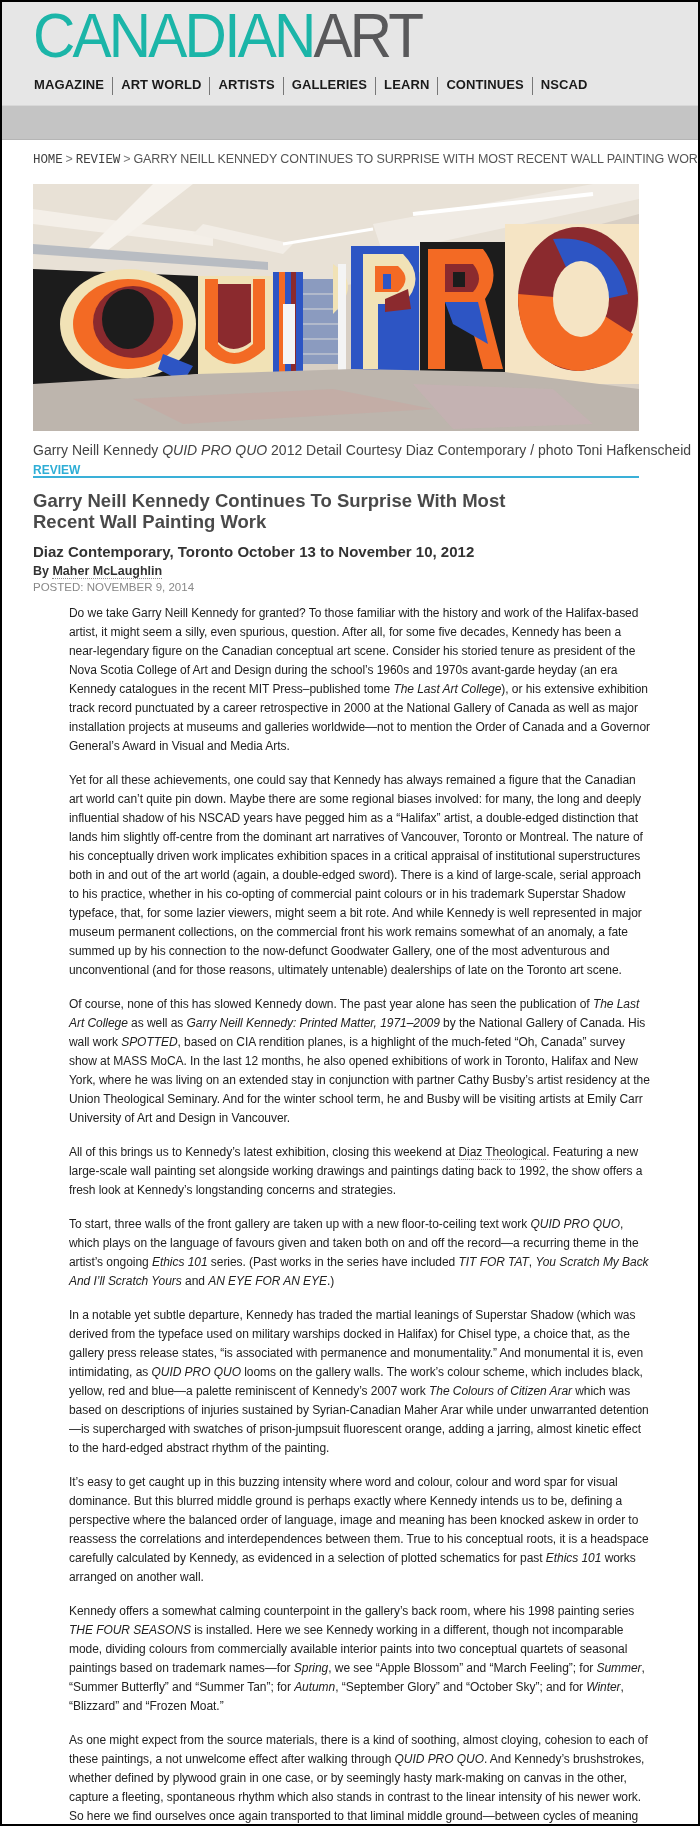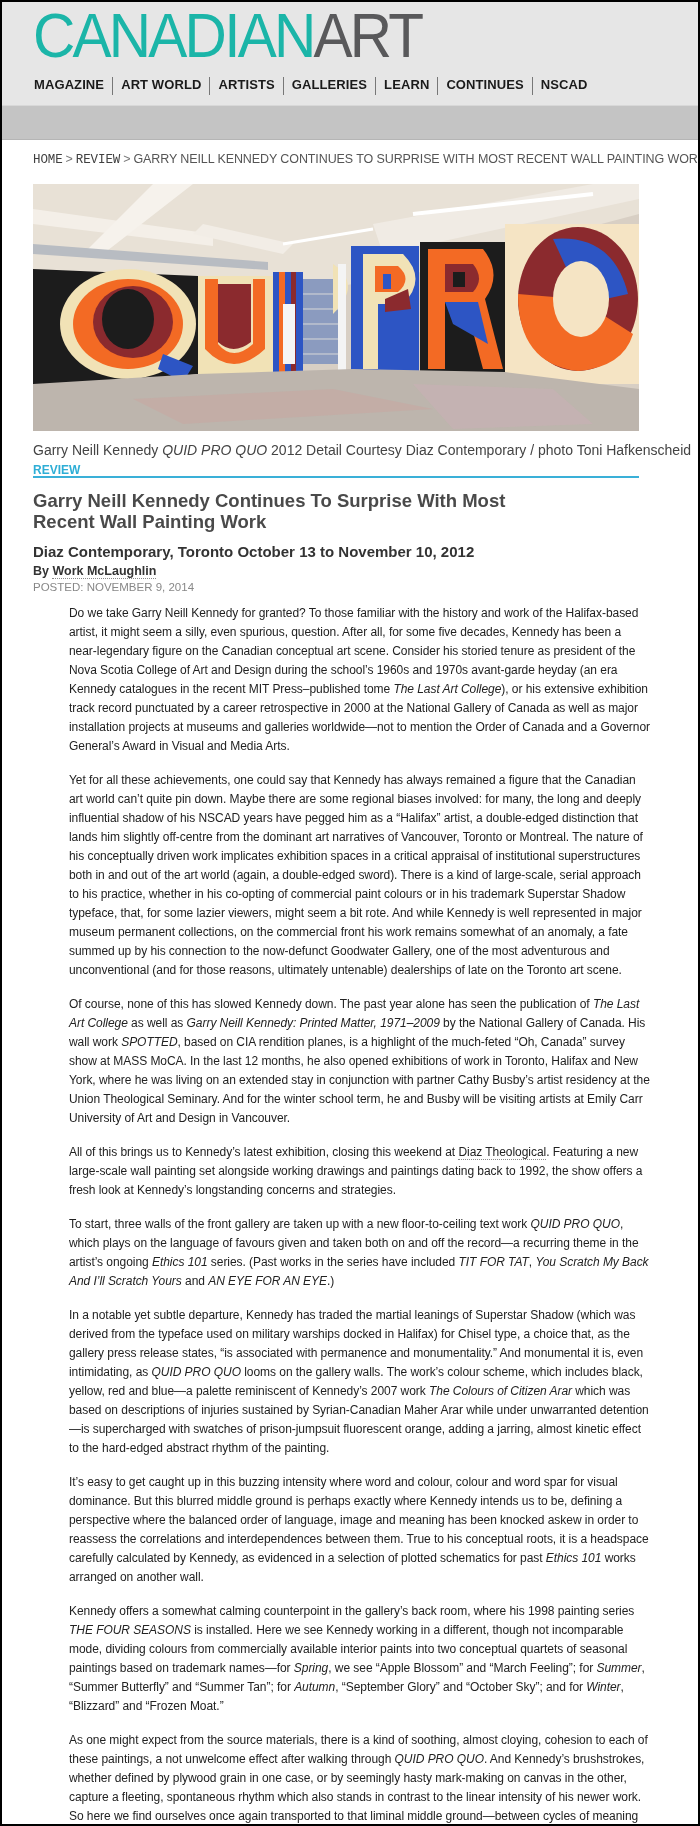--- a/index.html
+++ b/index.html
@@ -191,21 +191,21 @@
   <div class="caption">
     <span>Garry Neill Kennedy </span><i>QUID PRO QUO</i><span> 2012 Detail Courtesy Diaz Contemporary / photo Toni Hafkenscheid</span>
   </div>
 
   <div class="section-label">REVIEW</div>
   <div class="section-rule"></div>
 
   <h1 class="title">Garry Neill Kennedy Continues To Surprise With Most Recent Wall Painting Work</h1>
   <div class="subtitle">Diaz Contemporary, Toronto October 13 to November 10, 2012</div>
   <div class="byline">
-    <span>By </span><a>Work McLaughlin</a>
+    <span>By </span><a>Maher McLaughlin</a>
   </div>
   <div class="posted">POSTED: NOVEMBER 9, 2014</div>
 
   <div class="body" id="article-body">
       <p><span>Do we take Garry Neill Kennedy for granted? To those familiar with the history and work of the Halifax-based artist, it might seem a silly, even spurious, question. After all, for some five decades, Kennedy has been a near-legendary figure on the Canadian conceptual art scene. Consider his storied tenure as president of the Nova Scotia College of Art and Design during the school’s 1960s and 1970s avant-garde heyday (an era Kennedy catalogues in the recent MIT Press–published tome </span><i>The Last Art College</i><span>), or his extensive exhibition track record punctuated by a career retrospective in 2000 at the National Gallery of Canada as well as major installation projects at museums and galleries worldwide—not to mention the Order of Canada and a Governor General’s Award in Visual and Media Arts.</span></p>
       <p><span>Yet for all these achievements, one could say that Kennedy has always remained a figure that the Canadian art world can’t quite pin down. Maybe there are some regional biases involved: for many, the long and deeply influential shadow of his NSCAD years have pegged him as a “Halifax” artist, a double-edged distinction that lands him slightly off-centre from the dominant art narratives of Vancouver, Toronto or Montreal. The nature of his conceptually driven work implicates exhibition spaces in a critical appraisal of institutional superstructures both in and out of the art world (again, a double-edged sword). There is a kind of large-scale, serial approach to his practice, whether in his co-opting of commercial paint colours or in his trademark Superstar Shadow typeface, that, for some lazier viewers, might seem a bit rote. And while Kennedy is well represented in major museum permanent collections, on the commercial front his work remains somewhat of an anomaly, a fate summed up by his connection to the now-defunct Goodwater Gallery, one of the most adventurous and unconventional (and for those reasons, ultimately untenable) dealerships of late on the Toronto art scene.</span></p>
       <p><span>Of course, none of this has slowed Kennedy down. The past year alone has seen the publication of </span><i>The Last Art College</i><span> as well as </span><i>Garry Neill Kennedy: Printed Matter, 1971–2009</i><span> by the National Gallery of Canada. His wall work </span><i>SPOTTED</i><span>, based on CIA rendition planes, is a highlight of the much-feted “Oh, Canada” survey show at MASS MoCA. In the last 12 months, he also opened exhibitions of work in Toronto, Halifax and New York, where he was living on an extended stay in conjunction with partner Cathy Busby’s artist residency at the Union Theological Seminary. And for the winter school term, he and Busby will be visiting artists at Emily Carr University of Art and Design in Vancouver.</span></p>
       <p><span>All of this brings us to Kennedy’s latest exhibition, closing this weekend at </span><a>Diaz Theological</a><span>. Featuring a new large-scale wall painting set alongside working drawings and paintings dating back to 1992, the show offers a fresh look at Kennedy’s longstanding concerns and strategies.</span></p>
       <p><span>To start, three walls of the front gallery are taken up with a new floor-to-ceiling text work </span><i>QUID PRO QUO</i><span>, which plays on the language of favours given and taken both on and off the record—a recurring theme in the artist’s ongoing </span><i>Ethics 101</i><span> series. (Past works in the series have included </span><i>TIT FOR TAT</i><span>, </span><i>You Scratch My Back And I’ll Scratch Yours</i><span> and </span><i>AN EYE FOR AN EYE</i><span>.)</span></p>
       <p><span>In a notable yet subtle departure, Kennedy has traded the martial leanings of Superstar Shadow (which was derived from the typeface used on military warships docked in Halifax) for Chisel type, a choice that, as the gallery press release states, “is associated with permanence and monumentality.” And monumental it is, even intimidating, as </span><i>QUID PRO QUO</i><span> looms on the gallery walls. The work’s colour scheme, which includes black, yellow, red and blue—a palette reminiscent of Kennedy’s 2007 work </span><i>The Colours of Citizen Arar</i><span> which was based on descriptions of injuries sustained by Syrian-Canadian Maher Arar while under unwarranted detention—is supercharged with swatches of prison-jumpsuit fluorescent orange, adding a jarring, almost kinetic effect to the hard-edged abstract rhythm of the painting.</span></p>

